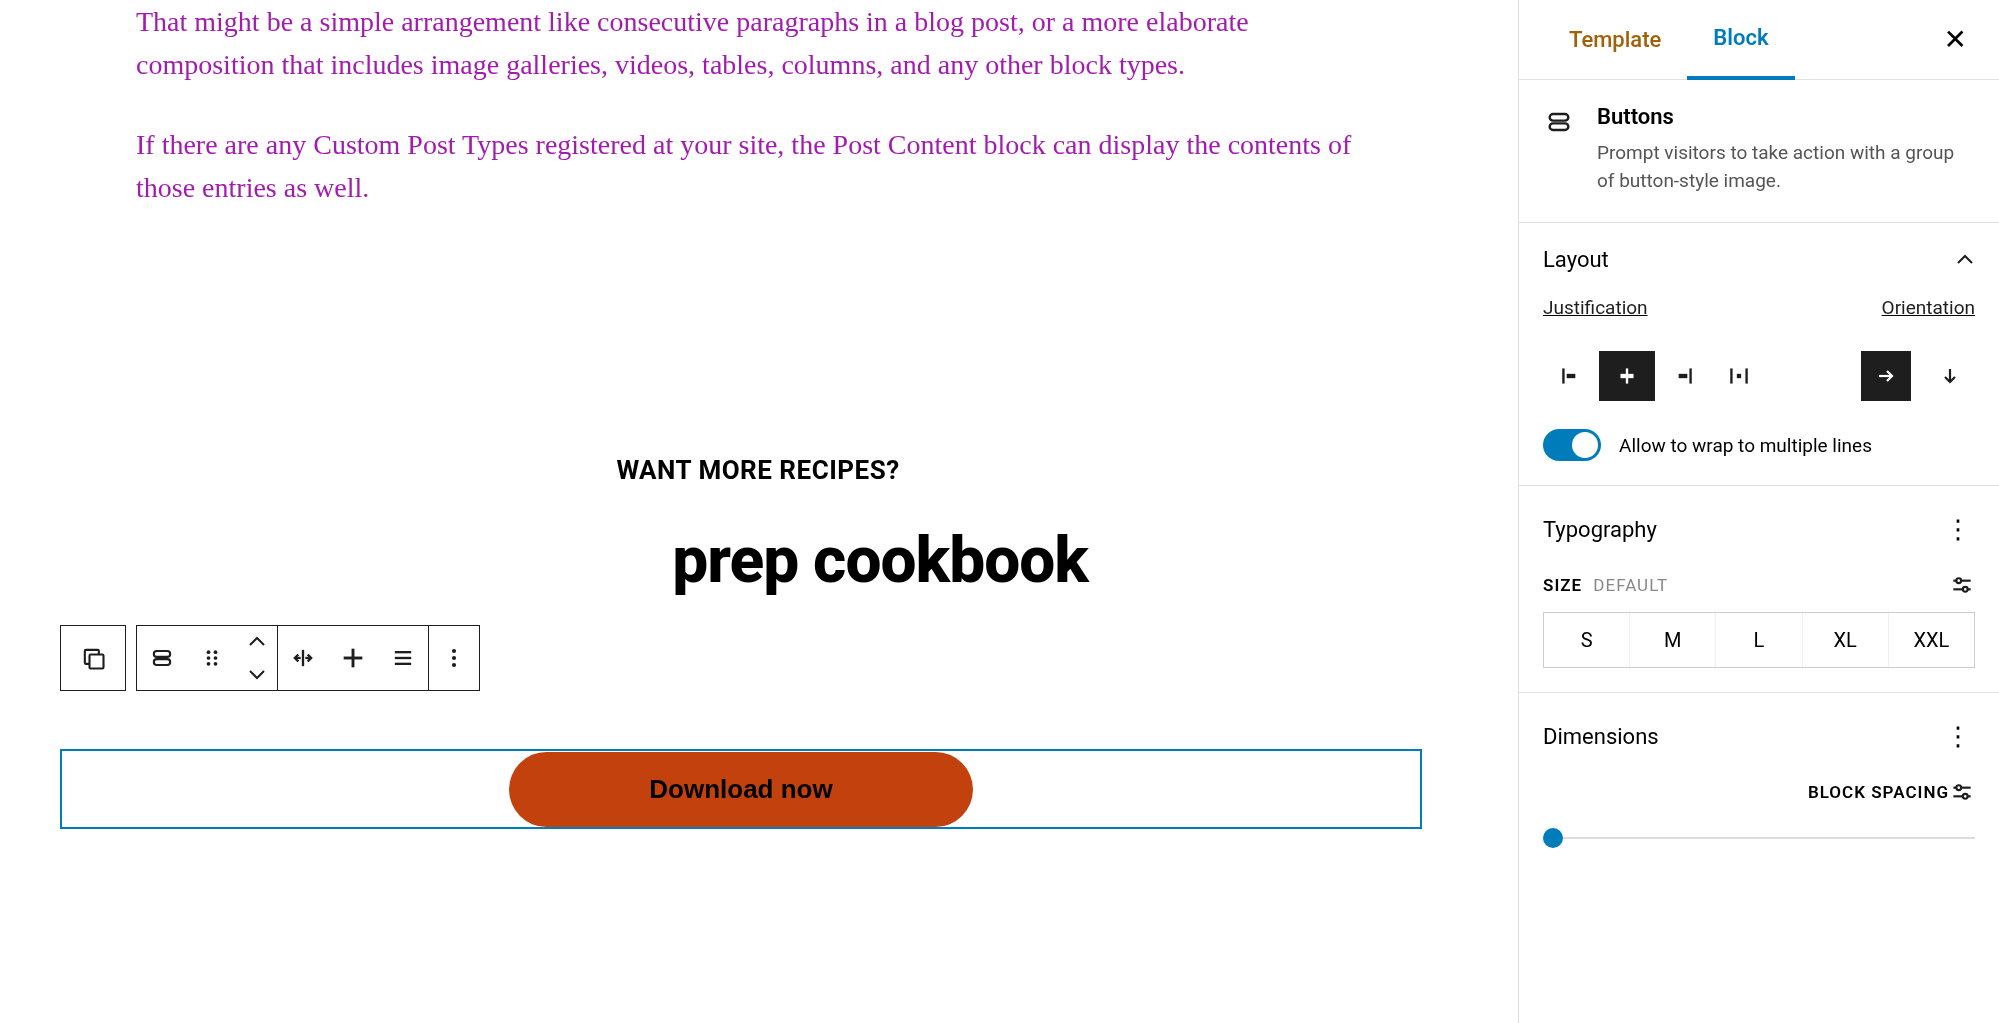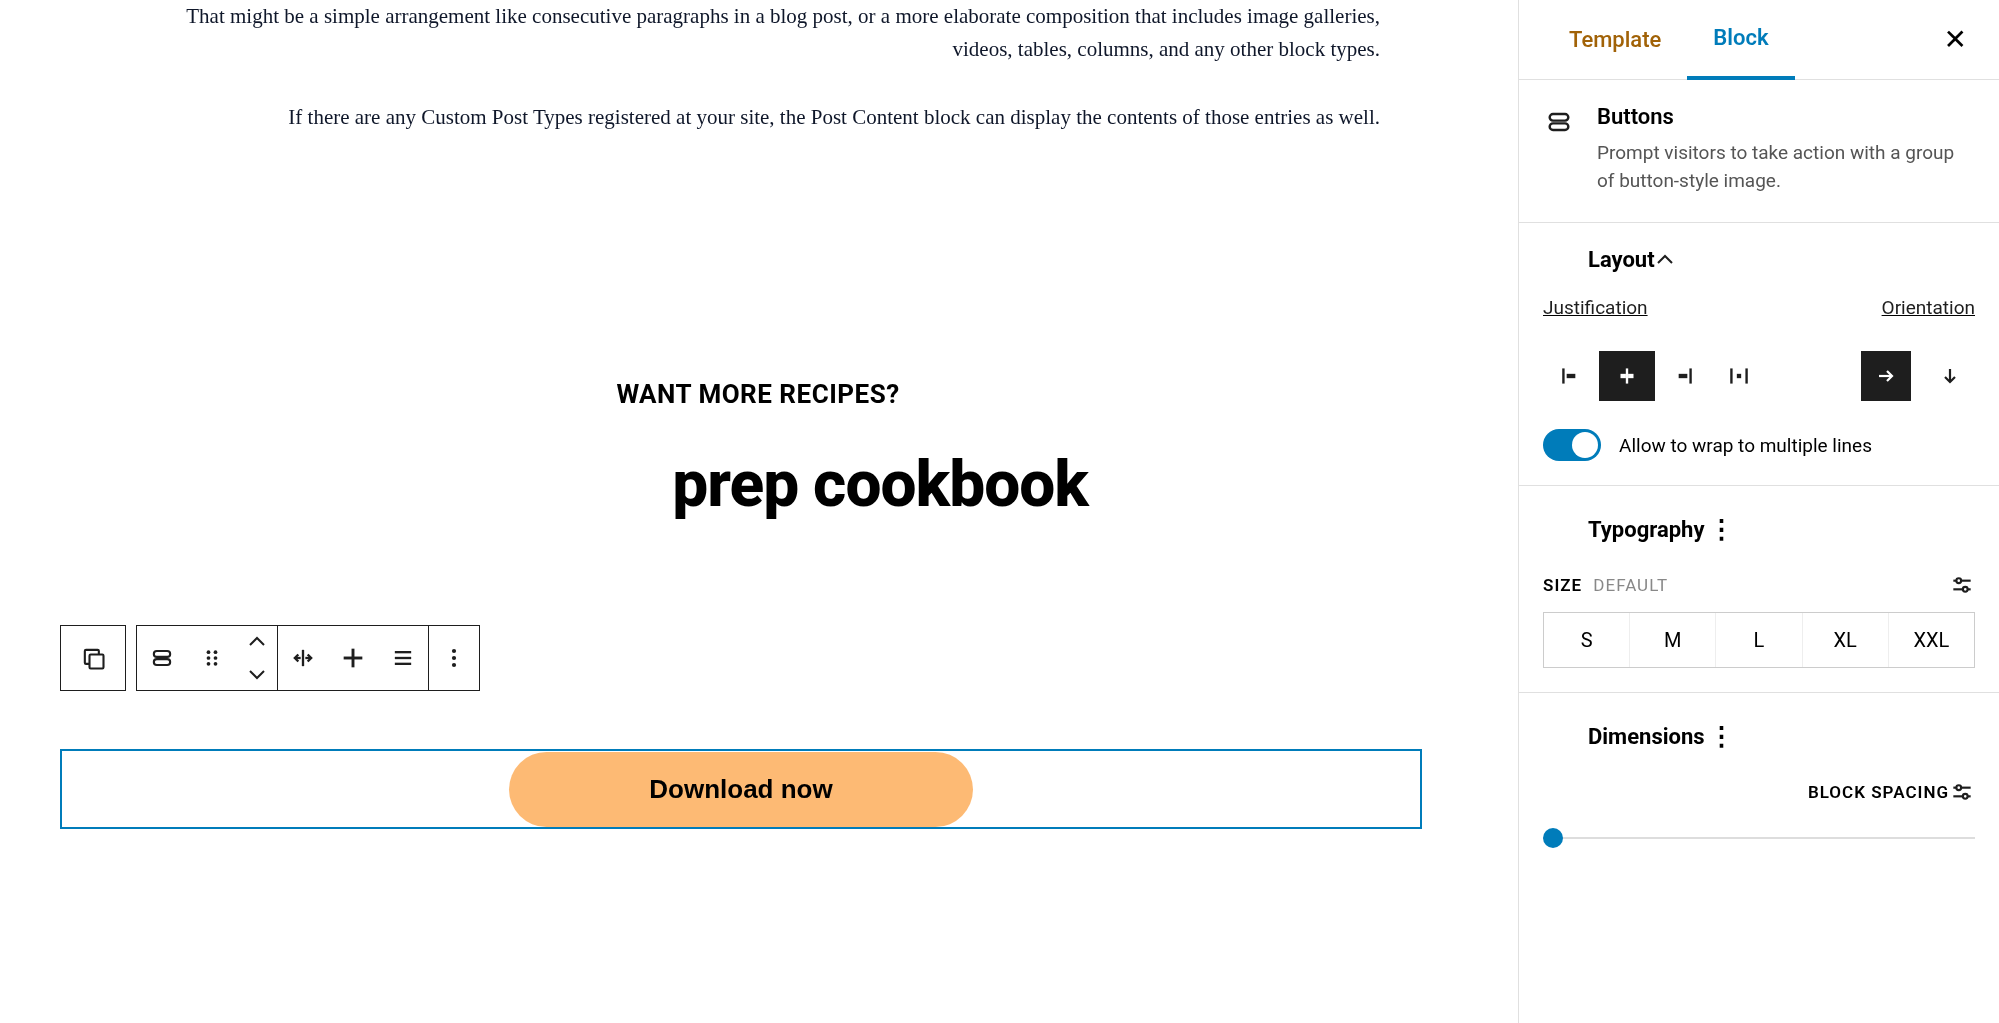--- a/index.html
+++ b/index.html
@@ -1,42 +1,42 @@
 <!DOCTYPE html>
 <html><head>
 <meta charset="utf-8">
 <style>
 * { box-sizing: border-box; margin: 0; padding: 0; }
 body { font-family: -apple-system, BlinkMacSystemFont, "Segoe UI", Roboto, sans-serif; background: #fff; width: 1999px; height: 1023px; overflow: hidden; position: relative; }
 .canvas { position: absolute; left: 0; top: 0; width: 1520px; height: 1023px; padding: 0 140px 0 136px; }
-.paragraph { font-family: Georgia, "Times New Roman", serif; font-size: 21px; line-height: 1.55; color: #0f172a; margin-bottom: 36px; text-align: right; }
+.paragraph { font-family: Georgia, "Times New Roman", serif; font-size: 28px; line-height: 1.55; color: #a21caf; margin-bottom: 36px; }
 .eyebrow { text-align: center; font-weight: 700; font-size: 26px; letter-spacing: 0.5px; margin-top: 245px; }
 .headline-partial { text-align: center; font-size: 64px; font-weight: 800; letter-spacing: -1px; margin-top: 38px; position: relative; left: 122px; }
 .floating-toolbar { position: absolute; left: 60px; top: 625px; display: flex; gap: 10px; }
 .tb-group { background: #fff; border: 1px solid #1e1e1e; height: 66px; display: flex; align-items: center; }
 .tb-parent { width: 66px; justify-content: center; }
 .tb-btn { width: 50px; height: 64px; display: flex; align-items: center; justify-content: center; cursor: pointer; background: transparent; border: none; }
 .tb-btn svg { width: 28px; height: 28px; }
 .tb-sep { width: 1px; height: 66px; background: #1e1e1e; }
 .tb-updown { display: flex; flex-direction: column; width: 40px; }
 .tb-updown .ud { height: 32px; display:flex; align-items:center; justify-content:center; cursor:pointer; }
 .buttons-wrap { position: absolute; left: 60px; top: 749px; width: 1362px; border: 2px solid #007cba; height: 80px; display: flex; align-items: center; justify-content: center; }
-.dl-button { background: #fdba74; color: #000; font-weight: 700; font-size: 26px; padding: 22px 140px; border-radius: 44px; border: none; cursor: pointer; }
+.dl-button { background: #c2410c; color: #000; font-weight: 700; font-size: 26px; padding: 22px 140px; border-radius: 44px; border: none; cursor: pointer; }
 .appender { position: absolute; right: 382px; top: 802px; width: 36px; height: 36px; background: #1e1e1e; color: #fff; display: flex; align-items: center; justify-content: center; font-size: 26px; cursor: pointer; }
 .sidebar { position: absolute; right: 0; top: 0; width: 481px; height: 1023px; border-left: 1px solid #e0e0e0; background: #fff; }
 .sb-tabs { display: flex; align-items: center; height: 80px; border-bottom: 1px solid #e0e0e0; padding: 0 24px; }
 .sb-tab { font-size: 22px; padding: 0 26px; height: 80px; display: flex; align-items: center; cursor: pointer; color: #a16207; font-weight: 500; }
 .sb-tab.active { border-bottom: 4px solid #007cba; color: #007cba; font-weight: 600; }
 .sb-close { margin-left: auto; font-size: 28px; cursor: pointer; padding: 8px; line-height: 1; }
 .sb-blockinfo { padding: 24px 24px 28px 24px; display: flex; gap: 22px; border-bottom: 1px solid #e0e0e0; }
 .sb-blockinfo .ico { width: 32px; height: 32px; flex-shrink:0; margin-top:2px; }
 .sb-blockinfo .txt .t { font-weight: 600; font-size: 22px; margin-bottom: 10px; }
 .sb-blockinfo .txt .d { font-size: 19px; color: #555; line-height: 1.45; }
 .sb-panel { border-bottom: 1px solid #e0e0e0; padding: 24px; }
-.sb-panel-head { display: flex; align-items: center; font-size: 22px; font-weight: 700; margin-bottom: 24px; cursor: pointer; margin-left: 45px; }
+.sb-panel-head { display: flex; align-items: center; justify-content: space-between; font-size: 22px; font-weight: 400; margin-bottom: 24px; cursor: pointer; }
 .sb-row { display: flex; justify-content: space-between; margin-bottom: 18px; text-decoration: underline; }
 .sb-label { font-size: 19px; color: #1e1e1e; margin-bottom: 14px; }
 .just-group { display: flex; gap: 0; }
 .just-btn { width: 56px; height: 50px; display: flex; align-items: center; justify-content: center; cursor: pointer; }
 .just-btn.active { background: #1e1e1e; color: #fff; }
 .orient-group { display: flex; gap: 14px; }
 .orient-btn { width: 50px; height: 50px; display: flex; align-items: center; justify-content: center; cursor: pointer; }
 .orient-btn.active { background: #1e1e1e; color: #fff; }
 .toggle-row { display: flex; align-items: center; gap: 18px; margin-top: 28px; }
 .toggle { width: 58px; height: 32px; background: #007cba; border-radius: 16px; position: relative; cursor: pointer; }

